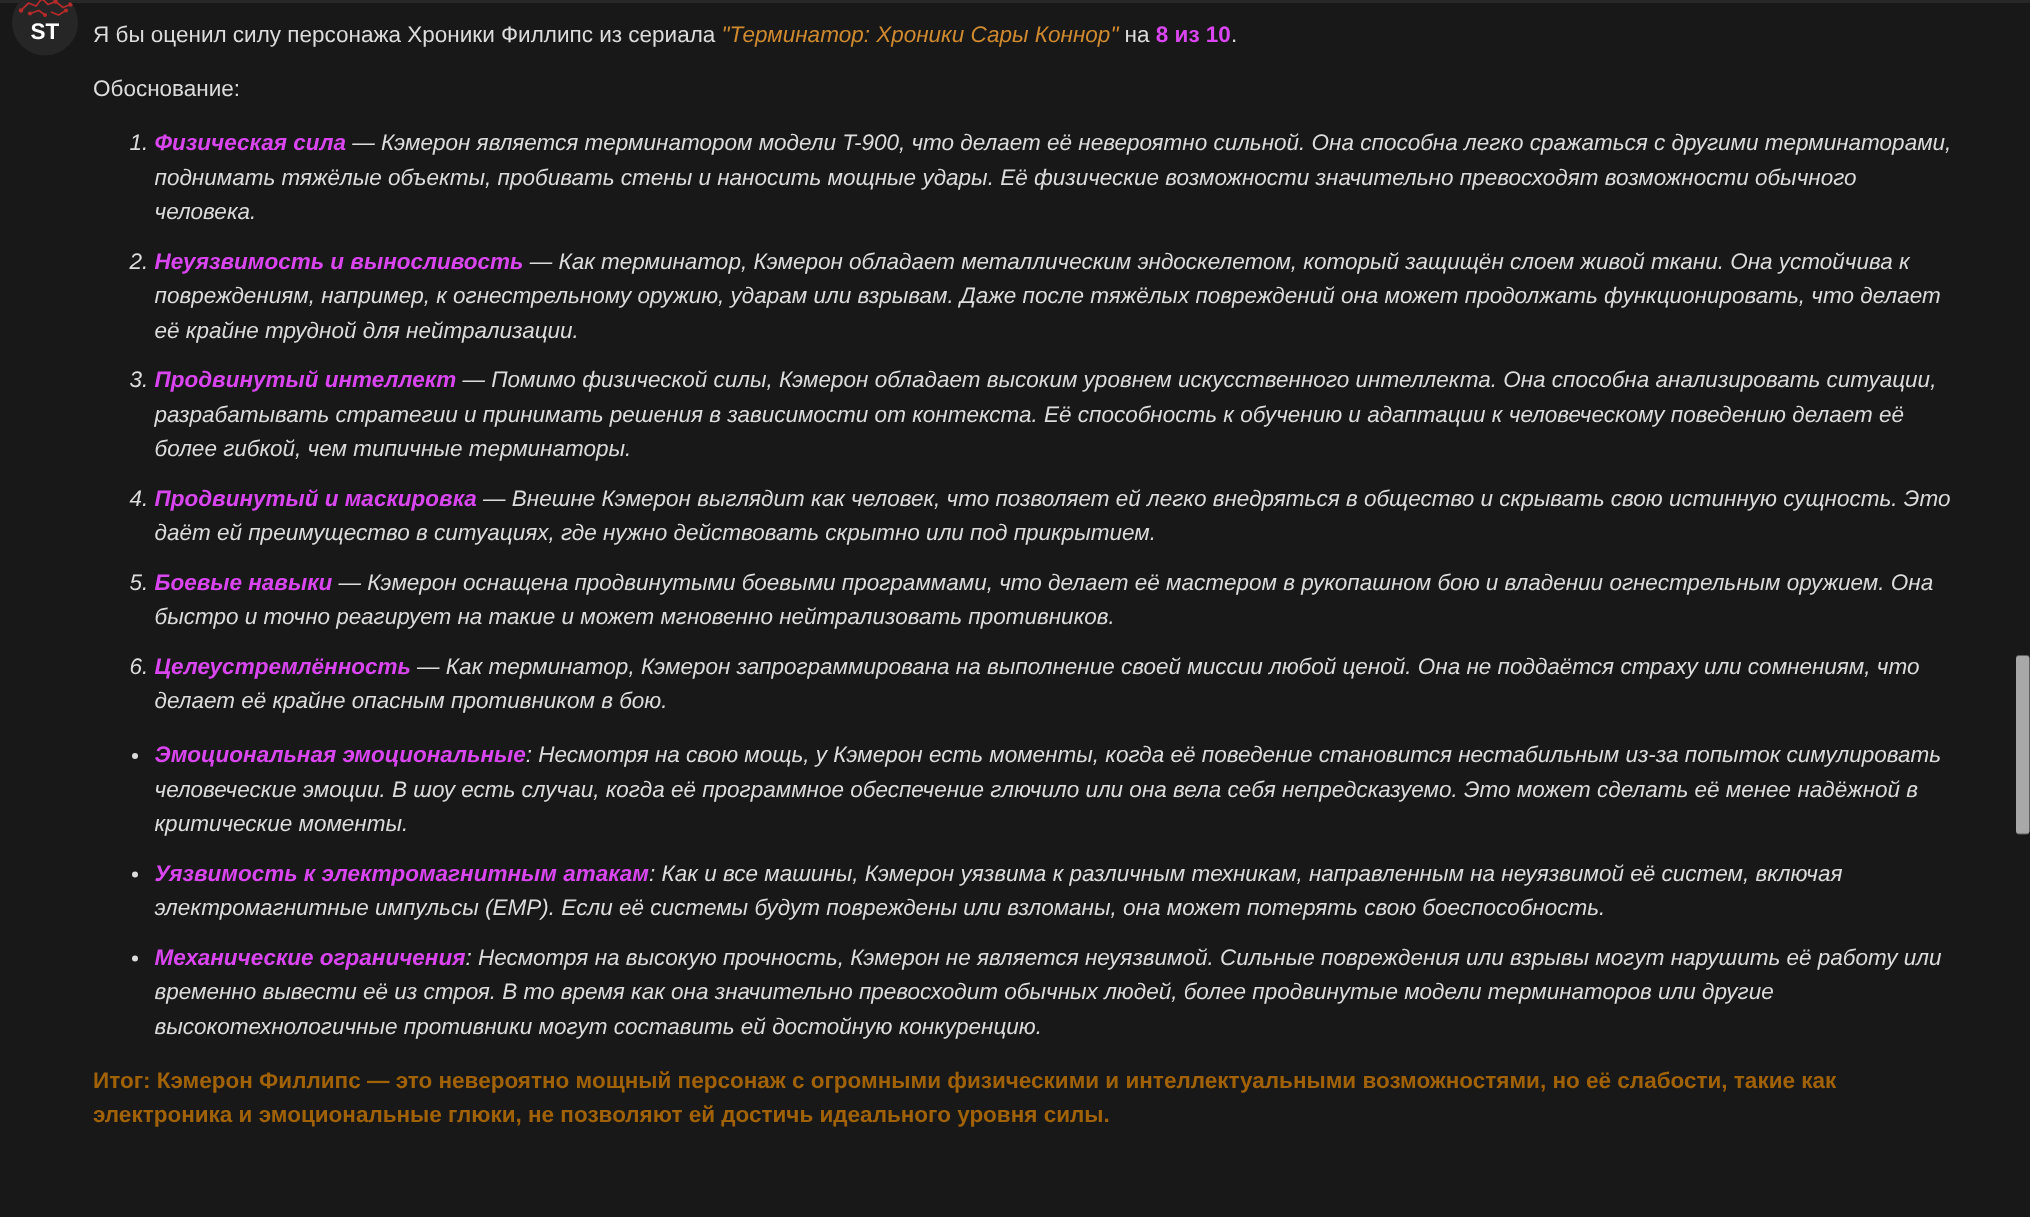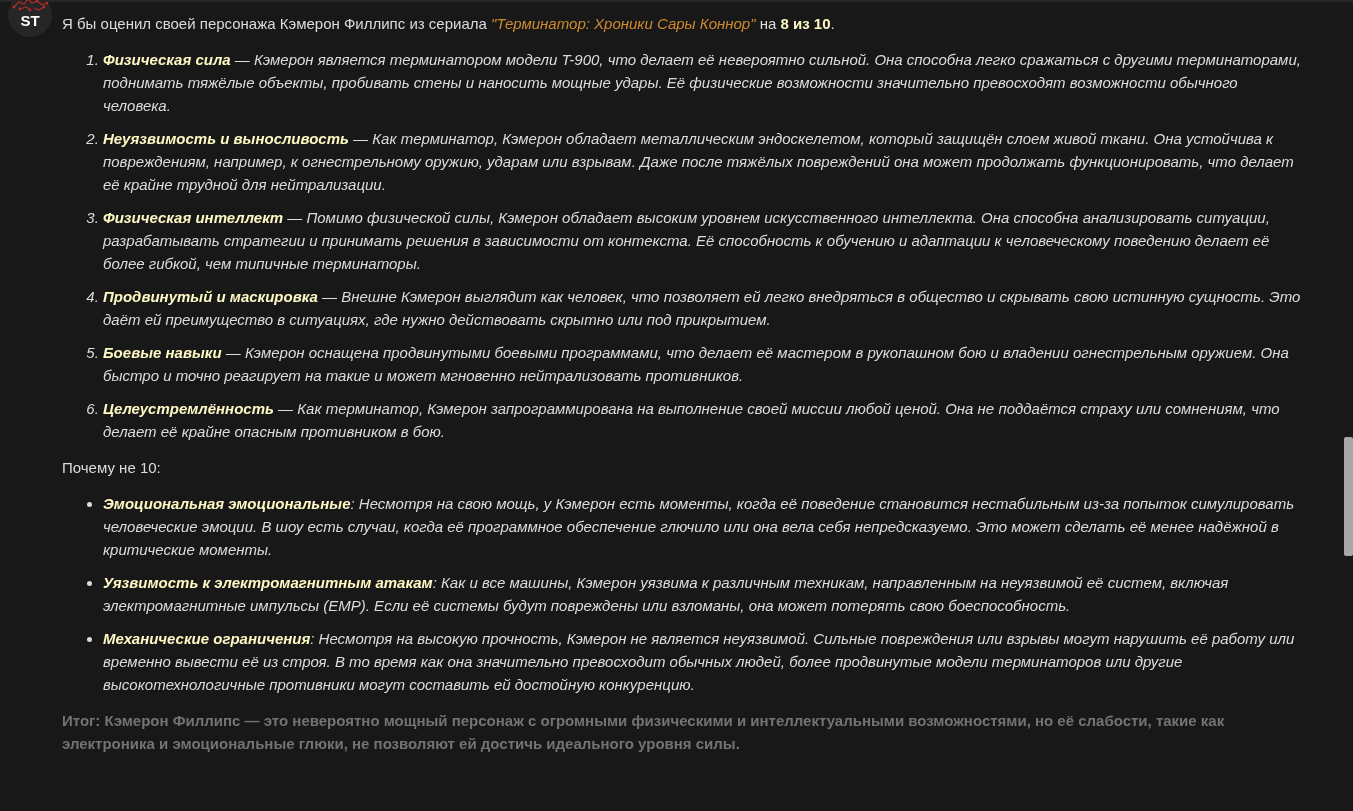--- a/index.html
+++ b/index.html
@@ -32,23 +32,23 @@
     overflow: hidden;
     z-index: 2;
     cursor: pointer;
     background: #262626;
   }
   .mes-text p { margin: 13px 0; }
   .mes-text > p:first-child { margin-top: 0; }
   .mes-text ol, .mes-text ul { margin: 13px 0; padding-left: 41px; }
   .mes-text li { margin-bottom: 10px; font-style: italic; }
   .mes-text li::marker { color: #dcdcdc; }
-  strong { font-weight: 700; color: #fef9c3; }
+  strong { font-weight: 700; color: #d946ef; }
   .quote { color: #cf8a2f; font-style: italic; }
-  .conclusion { font-weight: 700; color: #737373; }
+  .conclusion { font-weight: 700; color: #a16207; }
   .scroll-thumb {
     position: fixed;
     right: 0; top: 437px;
     width: 9px; height: 119px;
     background: #a8a8a8;
     border-radius: 2px;
     z-index: 5;
     cursor: default;
   }
 </style>
@@ -79,34 +79,34 @@
           <circle cx="22" cy="17" r="1.4"></circle>
           <circle cx="36" cy="14" r="1.4"></circle>
         </g>
         <text x="22" y="33" text-anchor="middle" font-family="Liberation Sans, sans-serif" font-size="15" font-weight="bold" fill="#ffffff">ST</text>
       </svg>
     </div>
 
     <div class="mes-text">
 
       <p>
-        <span>Я бы оценил своей персонажа Кэмерон Филлипс из сериала </span><em class="quote">"Терминатор: Хроники Сары Коннор"</em><span> на </span><strong>8 из 10</strong><span>.</span>
+        <span>Я бы оценил силу персонажа Хроники Филлипс из сериала </span><em class="quote">"Терминатор: Хроники Сары Коннор"</em><span> на </span><strong>8 из 10</strong><span>.</span>
       </p>
 
+      <p>Обоснование:</p>
 
       <ol>
         <li><strong>Физическая сила</strong><span> — Кэмерон является терминатором модели T-900, что делает её невероятно сильной. Она способна легко сражаться с другими терминаторами, поднимать тяжёлые объекты, пробивать стены и наносить мощные удары. Её физические возможности значительно превосходят возможности обычного человека.</span></li>
         <li><strong>Неуязвимость и выносливость</strong><span> — Как терминатор, Кэмерон обладает металлическим эндоскелетом, который защищён слоем живой ткани. Она устойчива к повреждениям, например, к огнестрельному оружию, ударам или взрывам. Даже после тяжёлых повреждений она может продолжать функционировать, что делает её крайне трудной для нейтрализации.</span></li>
-        <li><strong>Физическая интеллект</strong><span> — Помимо физической силы, Кэмерон обладает высоким уровнем искусственного интеллекта. Она способна анализировать ситуации, разрабатывать стратегии и принимать решения в зависимости от контекста. Её способность к обучению и адаптации к человеческому поведению делает её более гибкой, чем типичные терминаторы.</span></li>
+        <li><strong>Продвинутый интеллект</strong><span> — Помимо физической силы, Кэмерон обладает высоким уровнем искусственного интеллекта. Она способна анализировать ситуации, разрабатывать стратегии и принимать решения в зависимости от контекста. Её способность к обучению и адаптации к человеческому поведению делает её более гибкой, чем типичные терминаторы.</span></li>
         <li><strong>Продвинутый и маскировка</strong><span> — Внешне Кэмерон выглядит как человек, что позволяет ей легко внедряться в общество и скрывать свою истинную сущность. Это даёт ей преимущество в ситуациях, где нужно действовать скрытно или под прикрытием.</span></li>
         <li><strong>Боевые навыки</strong><span> — Кэмерон оснащена продвинутыми боевыми программами, что делает её мастером в рукопашном бою и владении огнестрельным оружием. Она быстро и точно реагирует на такие и может мгновенно нейтрализовать противников.</span></li>
         <li><strong>Целеустремлённость</strong><span> — Как терминатор, Кэмерон запрограммирована на выполнение своей миссии любой ценой. Она не поддаётся страху или сомнениям, что делает её крайне опасным противником в бою.</span></li>
       </ol>
 
-      <p>Почему не 10:</p>
 
       <ul>
         <li><strong>Эмоциональная эмоциональные</strong><span>: Несмотря на свою мощь, у Кэмерон есть моменты, когда её поведение становится нестабильным из-за попыток симулировать человеческие эмоции. В шоу есть случаи, когда её программное обеспечение глючило или она вела себя непредсказуемо. Это может сделать её менее надёжной в критические моменты.</span></li>
         <li><strong>Уязвимость к электромагнитным атакам</strong><span>: Как и все машины, Кэмерон уязвима к различным техникам, направленным на неуязвимой её систем, включая электромагнитные импульсы (EMP). Если её системы будут повреждены или взломаны, она может потерять свою боеспособность.</span></li>
         <li><strong>Механические ограничения</strong><span>: Несмотря на высокую прочность, Кэмерон не является неуязвимой. Сильные повреждения или взрывы могут нарушить её работу или временно вывести её из строя. В то время как она значительно превосходит обычных людей, более продвинутые модели терминаторов или другие высокотехнологичные противники могут составить ей достойную конкуренцию.</span></li>
       </ul>
 
       <p class="conclusion">Итог: Кэмерон Филлипс — это невероятно мощный персонаж с огромными физическими и интеллектуальными возможностями, но её слабости, такие как электроника и эмоциональные глюки, не позволяют ей достичь идеального уровня силы.</p>
 
     </div>

